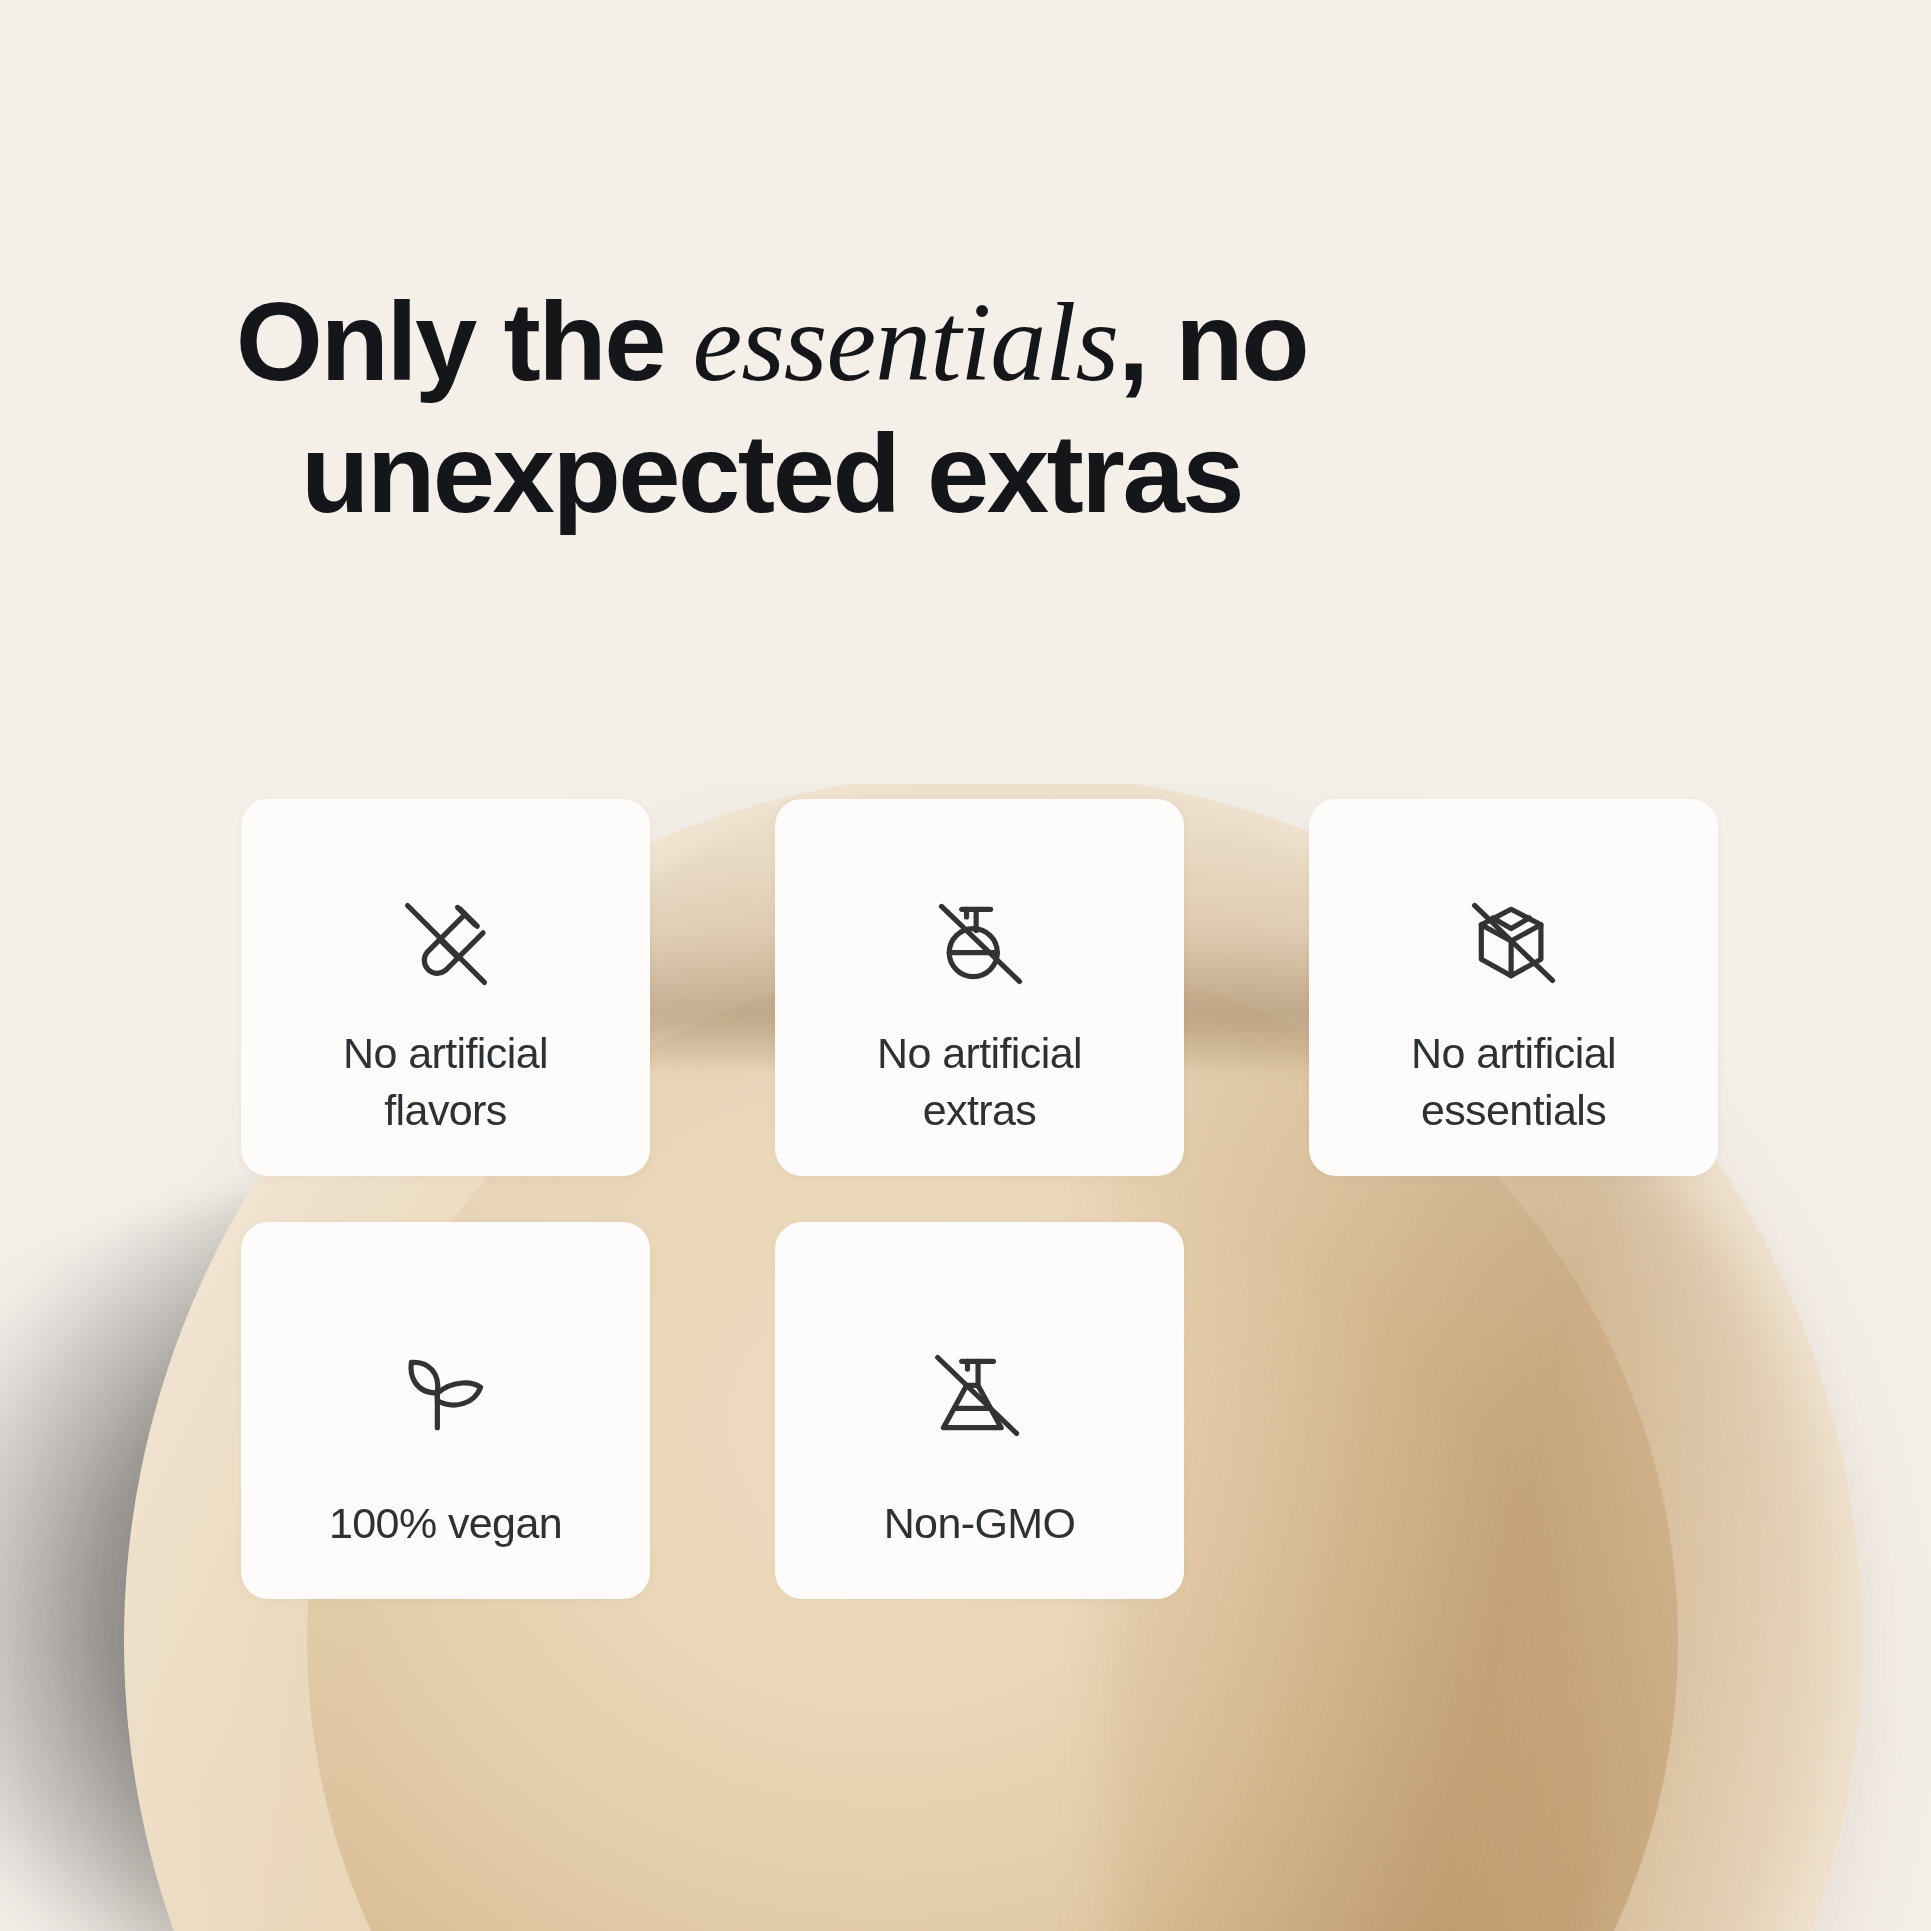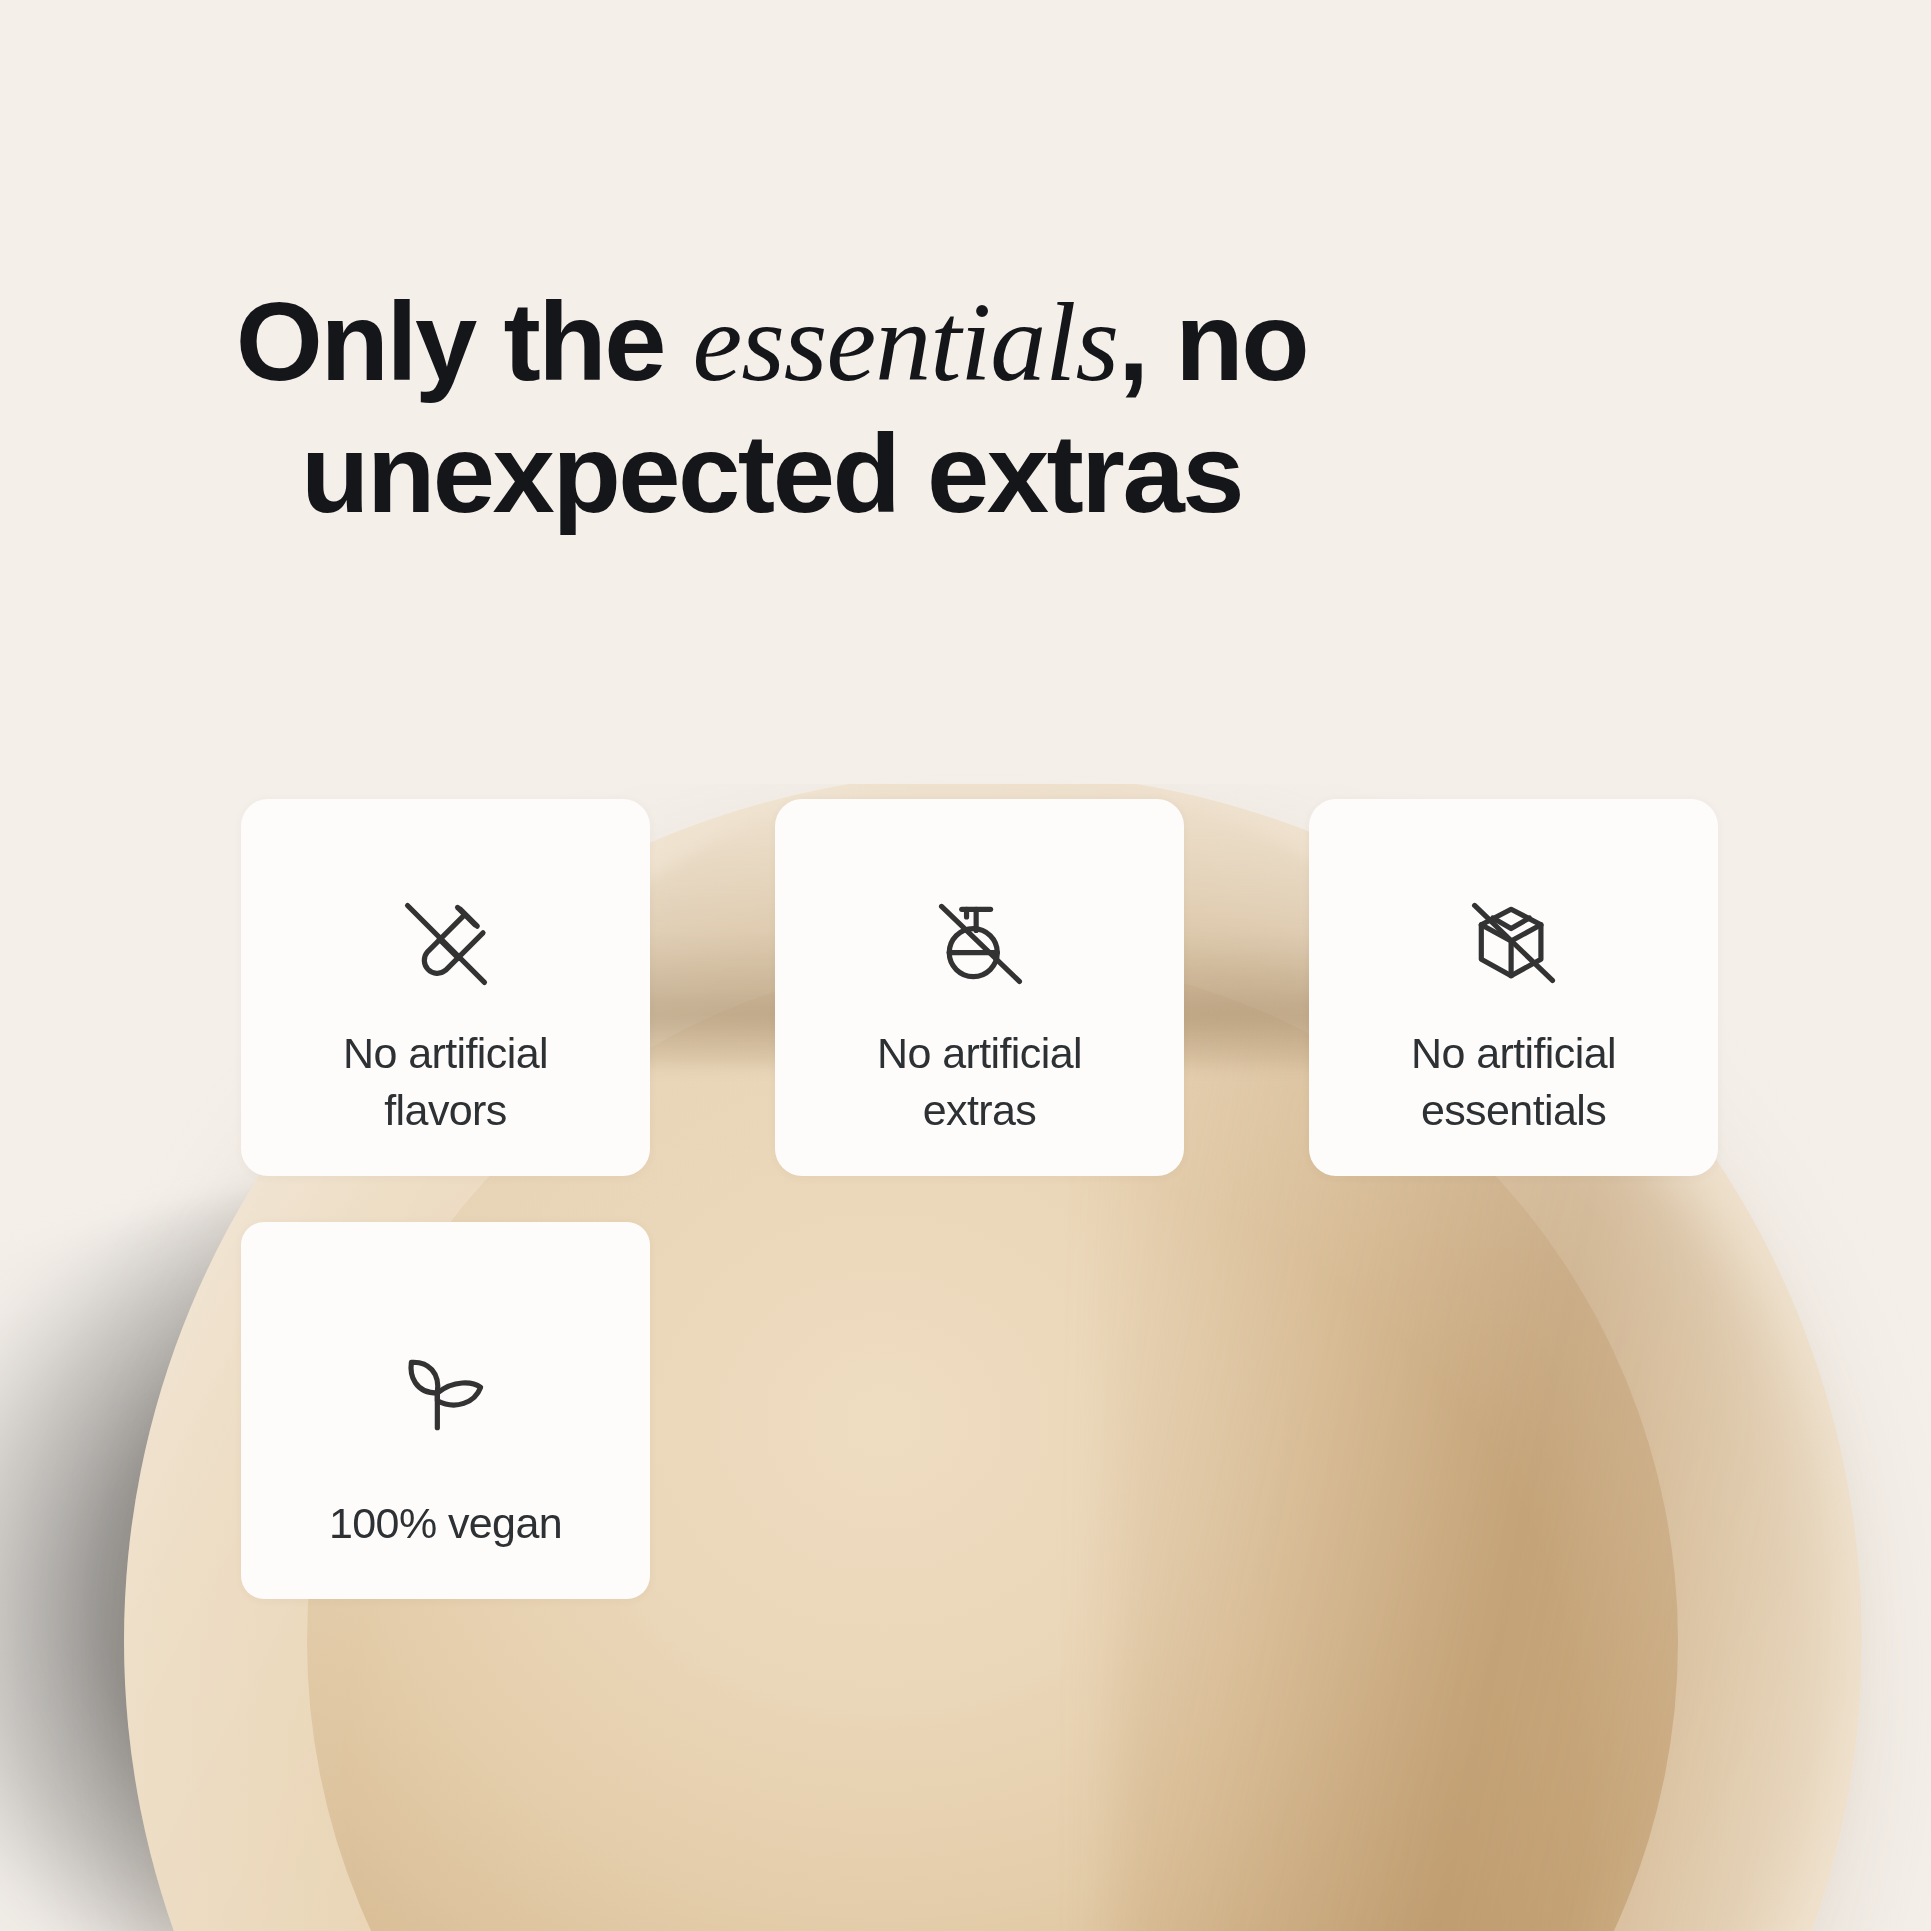--- a/index.html
+++ b/index.html
@@ -199,21 +199,21 @@
   .card{
     background:#fdfcfb;
     border-radius:27px;
     display:flex;
     flex-direction:column;
     align-items:center;
     justify-content:center;
     padding-top:56px;
     box-shadow:0 1.9px 9.7px rgba(90,70,45,.045);
   }
-  .card.row2{ padding-top:75px;border-radius:23px; }
+  .card.row2{ padding-top:75px; }
 
   .card-icon{
     width:100px; height:100px;
     display:flex; align-items:center; justify-content:center;
     margin-bottom:33px;
   }
   .card.row2 .card-icon{ margin-bottom:50px; }
   .card-icon svg{ display:block; }
 
   .card-label{
@@ -312,15 +312,33 @@
 
         <path d="M43 50 C60 36 80 38 88 44 C82 60 62 68 43 58 Z"></path>
       </svg>
     </div>
     <div class="card-label">
       <span>100% vegan</span>
     </div>
   </div>
 
 
+  <div class="card row2">
+    <div class="card-icon">
+      <svg width="100" height="100" viewBox="0 0 104 104" fill="none" stroke="#333333" stroke-width="5.4" stroke-linecap="round" stroke-linejoin="round">
+
+        <path d="M33 17 H66"></path>
+        <path d="M50 17 V43"></path>
+        <path d="M39 17 V25"></path>
+
+        <path d="M38 42 L14 86 H74 L50 42 Z"></path>
+        <path d="M26 66 H62"></path>
+
+        <path d="M8 13 L90 92"></path>
+      </svg>
+    </div>
+    <div class="card-label">
+      <span>Non-GMO</span>
+    </div>
+  </div>
 
 </div>
 
 
 </body></html>

